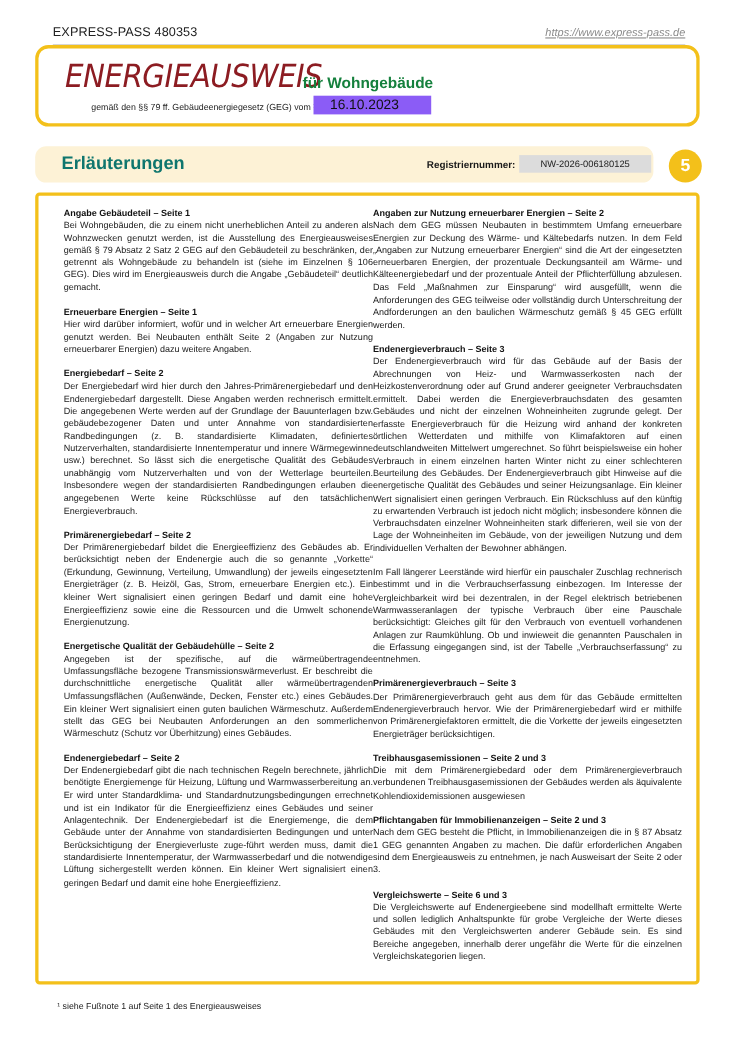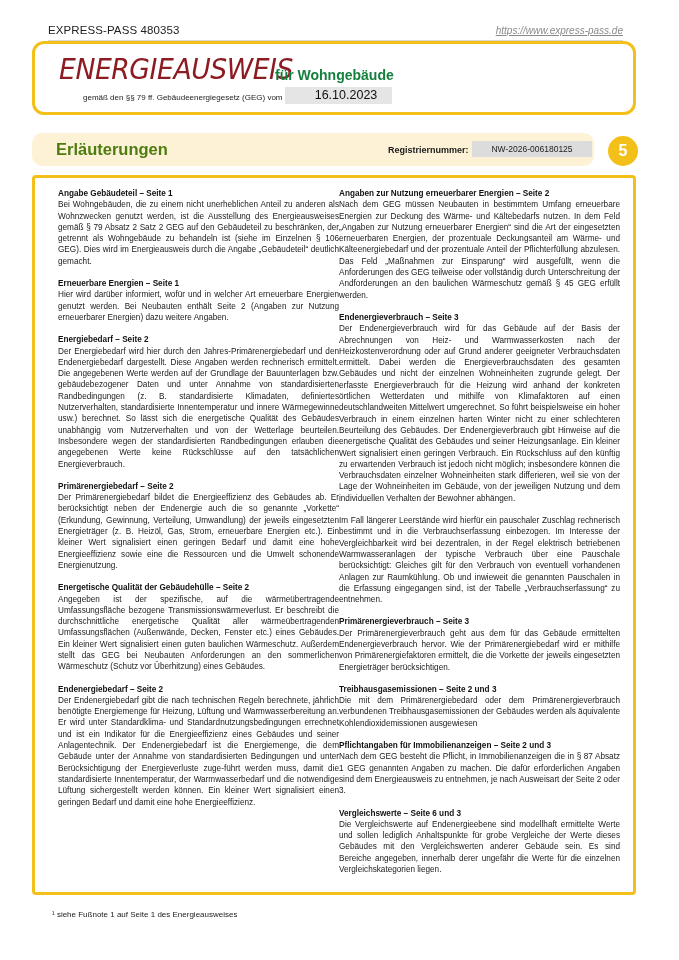--- a/index.html
+++ b/index.html
@@ -13,25 +13,25 @@
                font-style: italic; text-decoration: underline; }
 
   .header-box { position: absolute; left: 32px; top: 41px; width: 604px; height: 74px;
                 border: 3px solid #f3c01a; border-radius: 12px; box-sizing: border-box; background: #fff; }
   .title-main { position: absolute; left: 24px; top: 8px; font-family: "DejaVu Sans", sans-serif;
                 font-style: italic; font-size: 29px; font-weight: normal; color: #8c1c22;
                 letter-spacing: -0.5px; transform: scaleX(0.92); transform-origin: left top; }
   .title-sub { position: absolute; left: 240px; top: 23px; font-size: 14px; font-weight: bold; color: #15803d; }
   .legal-line { position: absolute; left: 24px; top: 49px; font-size: 8px; color: #222; padding-left: 24px; }
   .date-field { position: absolute; left: 250px; top: 43px; width: 107px; height: 17px;
-                background: #e5e5e5; font-size: 12.5px; color: #111; padding-left: 15px; box-sizing: border-box; line-height: 17px; text-align: center; }
+                background: #8b5cf6; font-size: 12.5px; color: #111; padding-left: 15px; box-sizing: border-box; line-height: 17px; }
 
   .section-bar { position: absolute; left: 32px; top: 133px; width: 562px; height: 33px;
                  background: #fdf2d6; border-radius: 10px; }
-  .section-title { position: absolute; left: 24px; top: 7px; font-size: 16.5px; font-weight: bold; color: #4d7c0f; }
+  .section-title { position: absolute; left: 24px; top: 7px; font-size: 16.5px; font-weight: bold; color: #0f766e; }
   .reg-label { position: absolute; left: 356px; top: 12px; font-size: 9px; font-weight: bold; color: #1a1a1a; text-align: center; }
   .reg-value { position: absolute; left: 440px; top: 8px; width: 120px; height: 16px; background: #dcdcdc;
                font-size: 8.5px; color: #222; text-align: center; line-height: 16px; }
   .page-badge { position: absolute; left: 608px; top: 136px; width: 30px; height: 30px; border-radius: 50%;
                 background: #f3c01a; color: #fff; font-weight: bold; font-size: 16px; text-align: center; line-height: 30px; }
 
   .content-box { position: absolute; left: 32px; top: 175px; width: 604px; height: 720px;
                  border: 3px solid #f3c01a; border-radius: 4px; box-sizing: border-box; background: #fff; }
   .col { position: absolute; top: 10px; width: 281px; }
   .col-left { left: 23px; }

